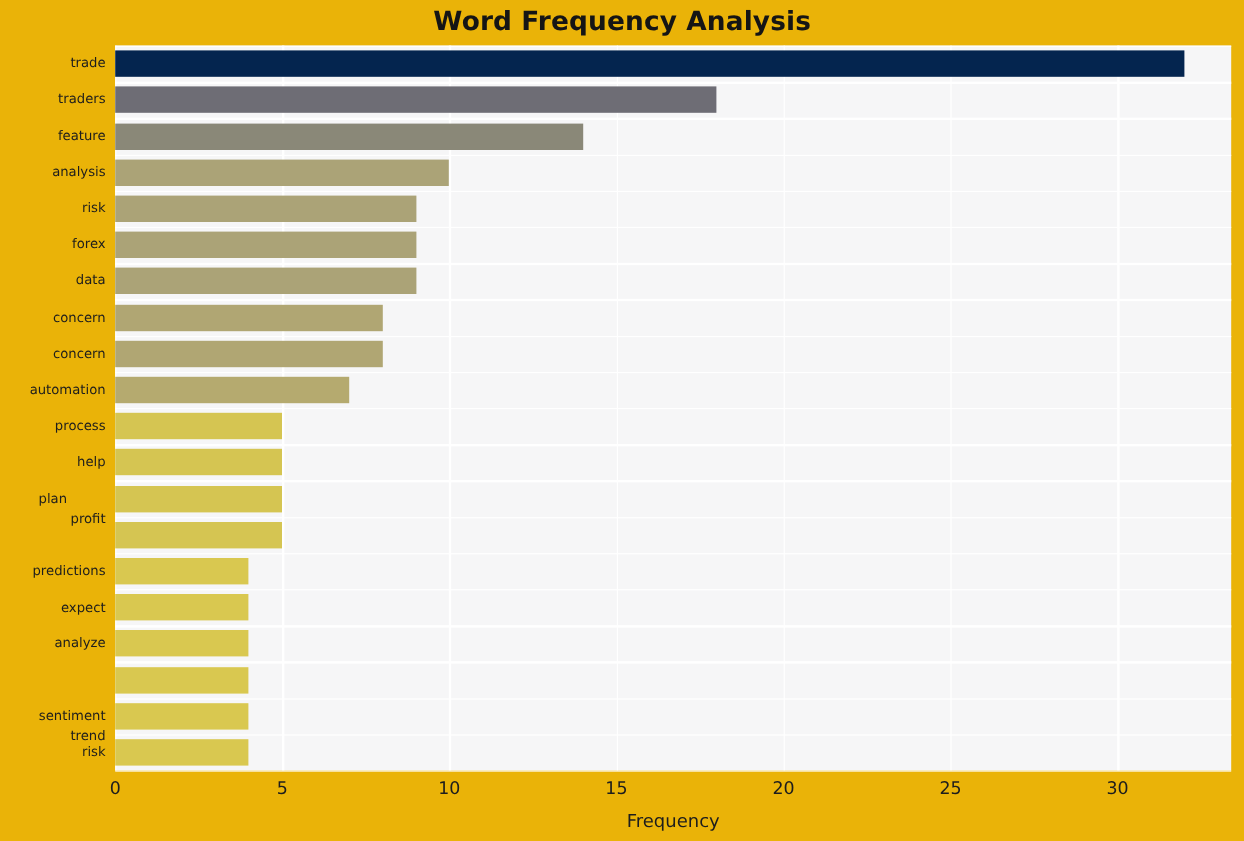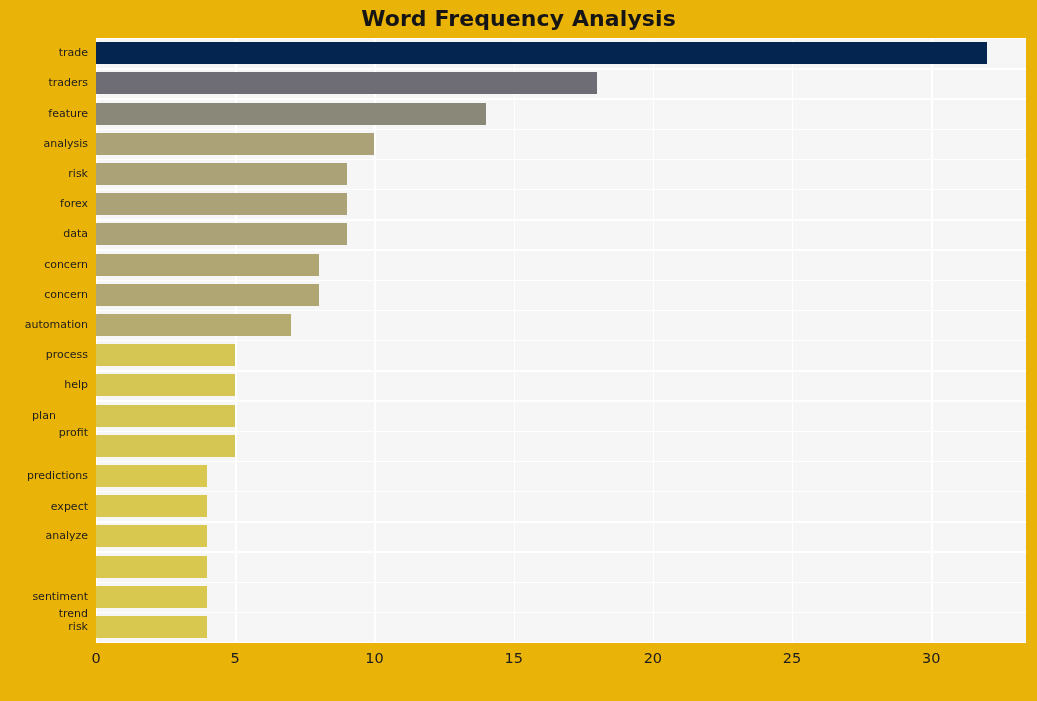--- a/index.html
+++ b/index.html
@@ -194,14 +194,15 @@
   <div id="xlabels">
       <div class="xtick" style="left: 96px;">0</div>
       <div class="xtick" style="left: 235.222px;">5</div>
       <div class="xtick" style="left: 374.443px;">10</div>
       <div class="xtick" style="left: 513.665px;">15</div>
       <div class="xtick" style="left: 652.886px;">20</div>
       <div class="xtick" style="left: 792.108px;">25</div>
       <div class="xtick" style="left: 931.329px;">30</div>
     </div>
 
+  <div id="xaxis-title">Frequency</div>
 
 </div>
 
 </body></html>

